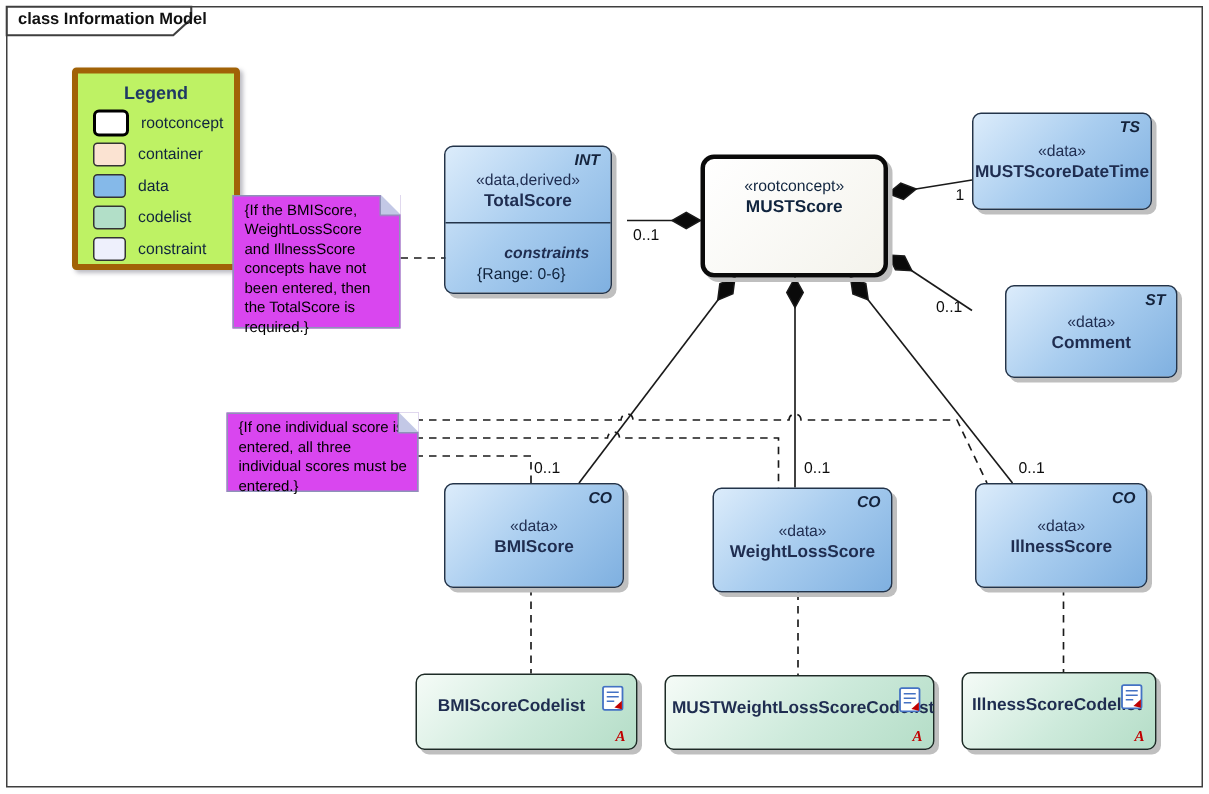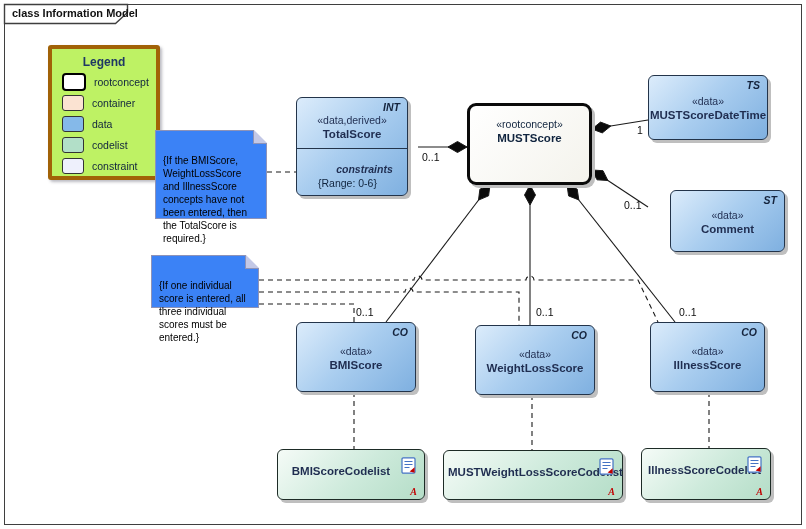--- a/index.html
+++ b/index.html
@@ -24,22 +24,22 @@
   .legend-row{display:flex;align-items:center;gap:8px;margin:5px 0 0 10px;height:16px;}
   .swatch{width:20px;height:14px;border-radius:3px;border:1px solid #333;flex:0 0 auto;}
   .sw-root{background:#ffffff;border:2.4px solid #000;border-radius:4px;}
   .sw-container{background:#fbe3d2;}
   .sw-data{background:#85b9e9;}
   .sw-codelist{background:#b2dfc8;}
   .sw-constraint{background:#eef0fc;}
   .legend-label{font-size:10.5px;color:#10243e;}
   
   .note{
-    position:absolute;background:#3b82f6;border:1px solid #8e93b8;
-    font-size:10px;line-height:1.3;color:#000;padding:23px 6px 4px 7px;box-sizing:border-box;
+    position:absolute;background:#d946ef;border:1px solid #8e93b8;
+    font-size:10px;line-height:1.3;color:#000;padding:3px 6px 4px 7px;box-sizing:border-box;
   }
   .note::before{
     content:"";position:absolute;top:-1px;right:-1px;width:0;height:0;
     border-style:solid;border-width:0 13px 13px 0;
     border-color:#ffffff #ffffff #c3c8e6 #c3c8e6;
     filter:drop-shadow(-1px 1px 0 #8e93b8);
   }
   
   .uml-box{
     position:absolute;box-sizing:border-box;border-radius:6px;
@@ -137,21 +137,21 @@
     </div>
     <div class="legend-row">
       <span class="swatch sw-constraint"></span>
       <span class="legend-label">constraint</span>
     </div>
   </div>
 
   <div class="note" style="left:155px;top:130px;width:112px;height:89px;">
     <span>{If the BMIScore, WeightLossScore and IllnessScore concepts have not been entered, then the TotalScore is required.}</span>
   </div>
-  <div class="note" style="left:151px;top:255px;width:108px;height:53px;">
+  <div class="note" style="left:151px;top:275px;width:128px;height:53px;">
     <span>{If one individual score is entered, all three individual scores must be entered.}</span>
   </div>
 
   <div class="uml-box data-box" style="left:296px;top:97px;width:112px;height:99px;">
     <div class="type-tag">INT</div>
     <div class="stereo" style="margin-top:16px;">«data,derived»</div>
     <div class="cname">TotalScore</div>
     <div class="divider" style="top:50px;"></div>
     <div class="comp-label" style="margin-top:23px;padding-left:25px;">constraints</div>
     <div class="constraint-line">{Range: 0-6}</div>

